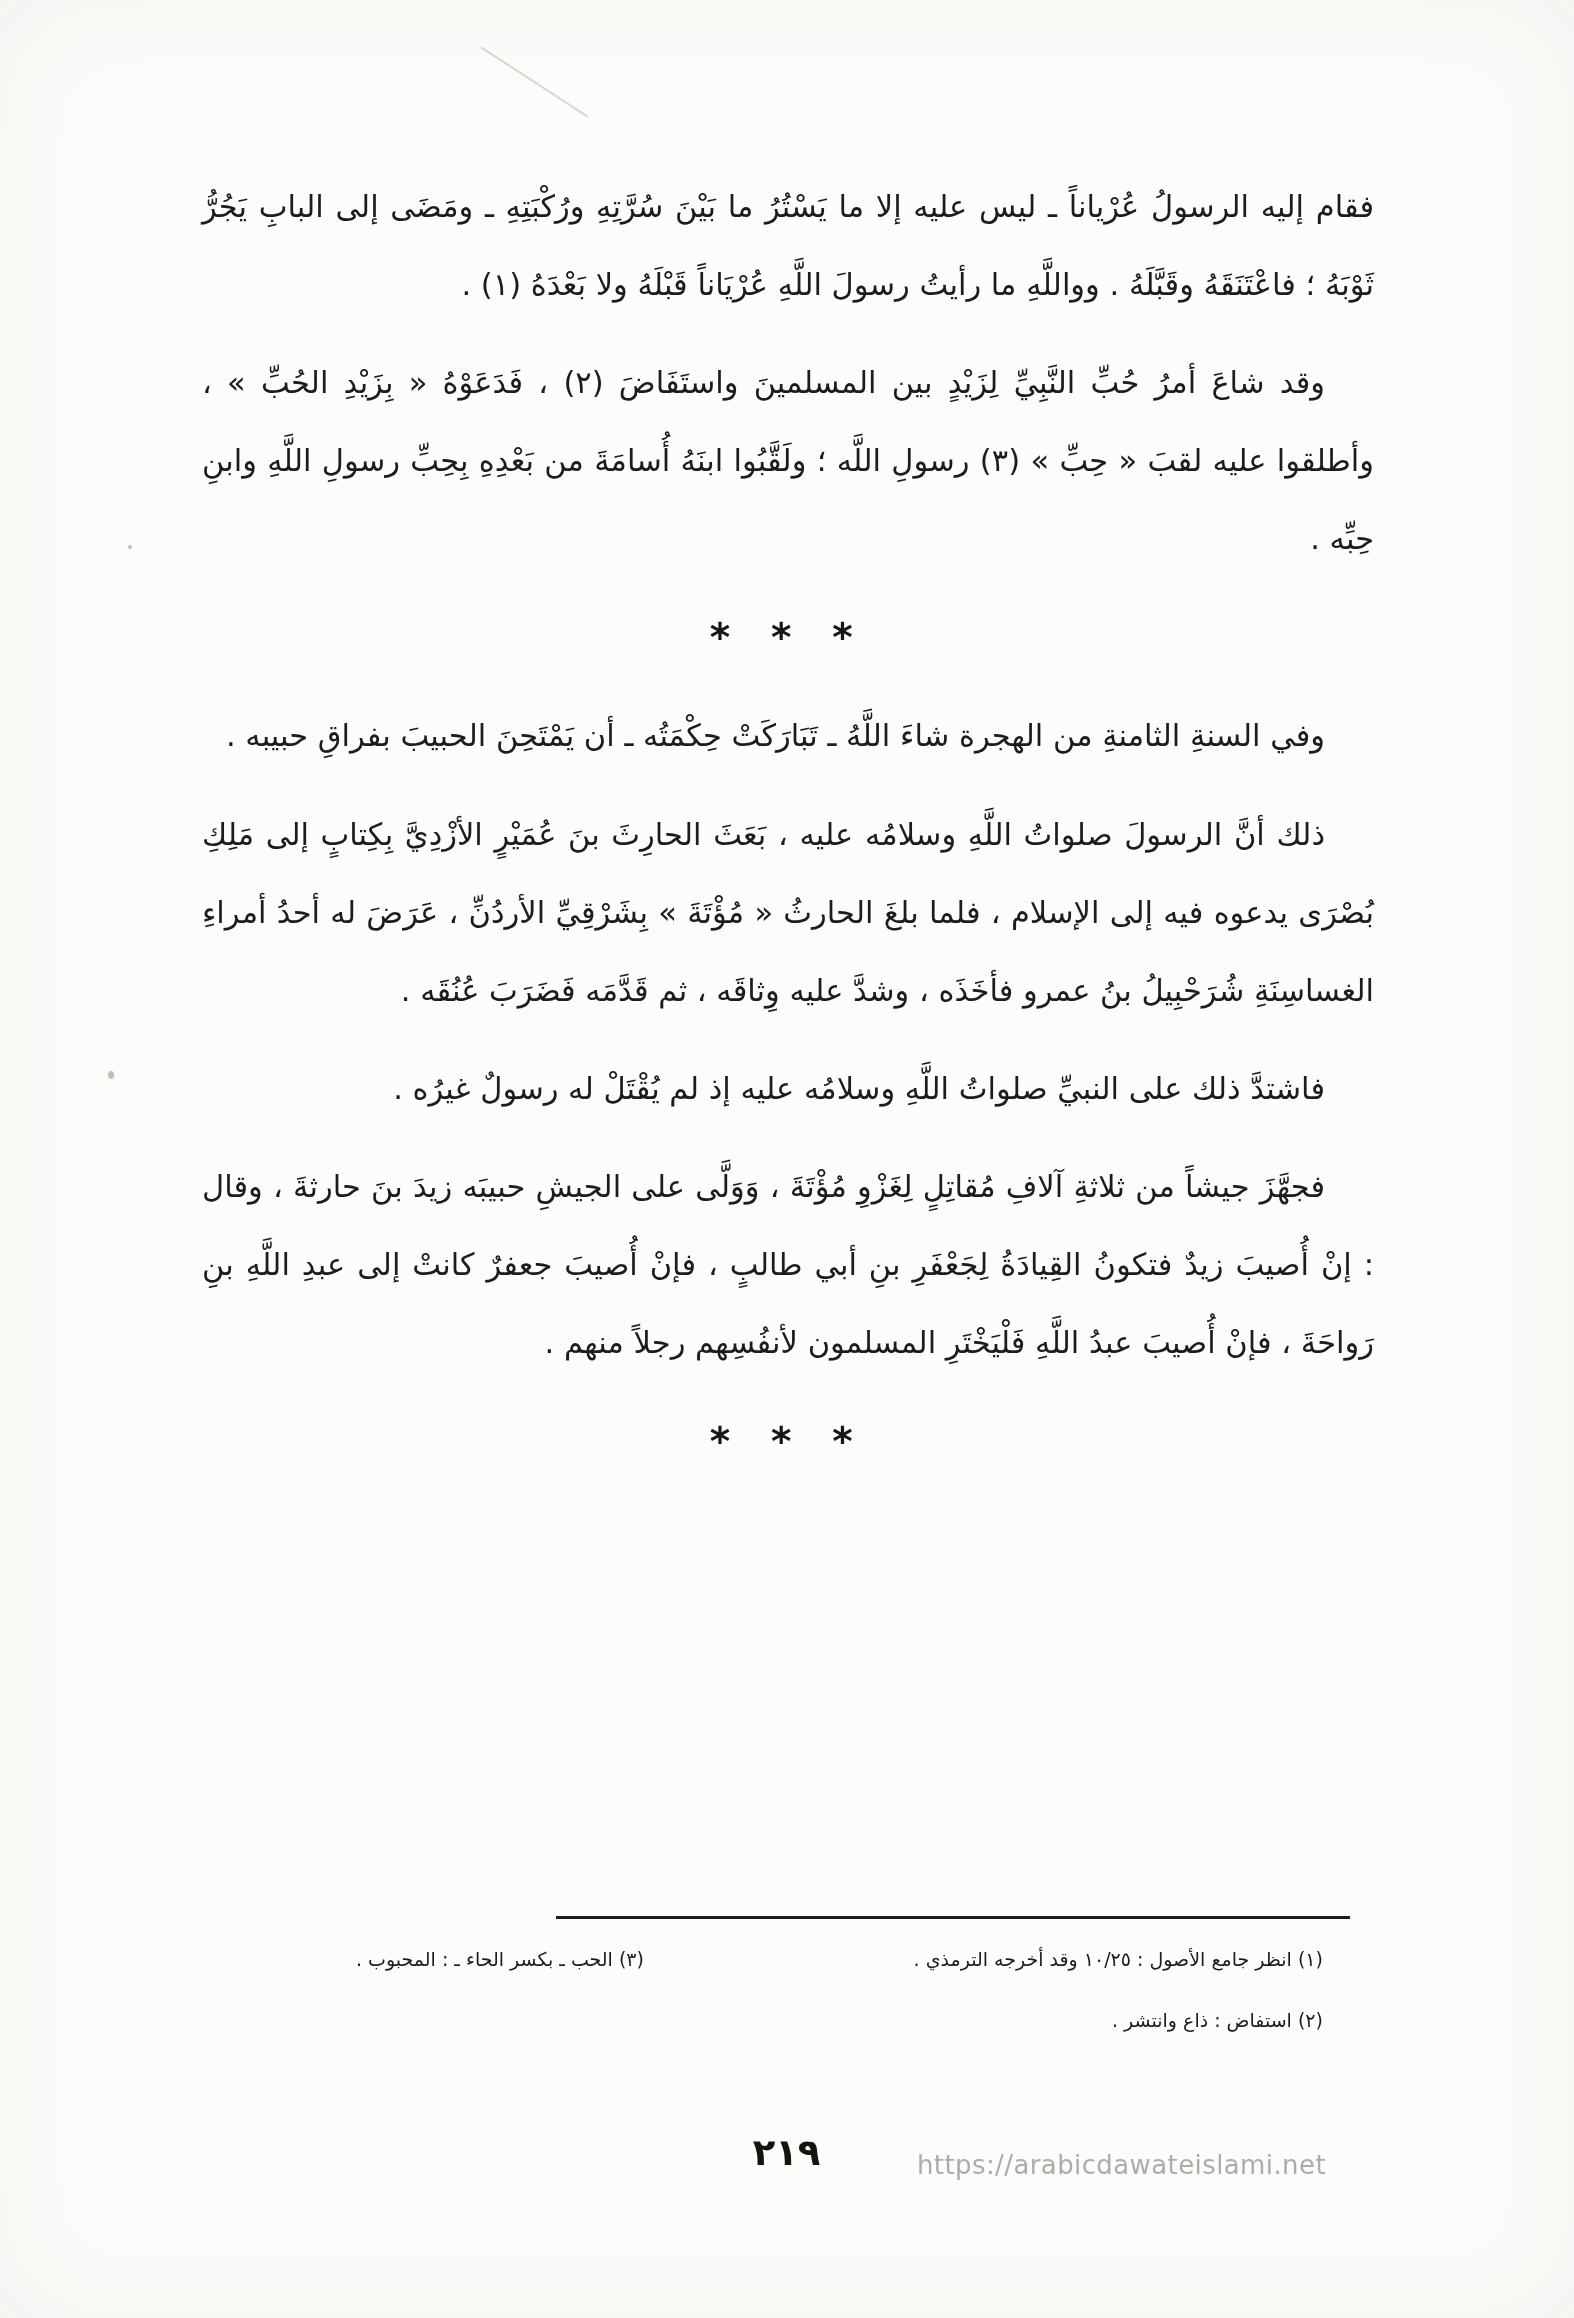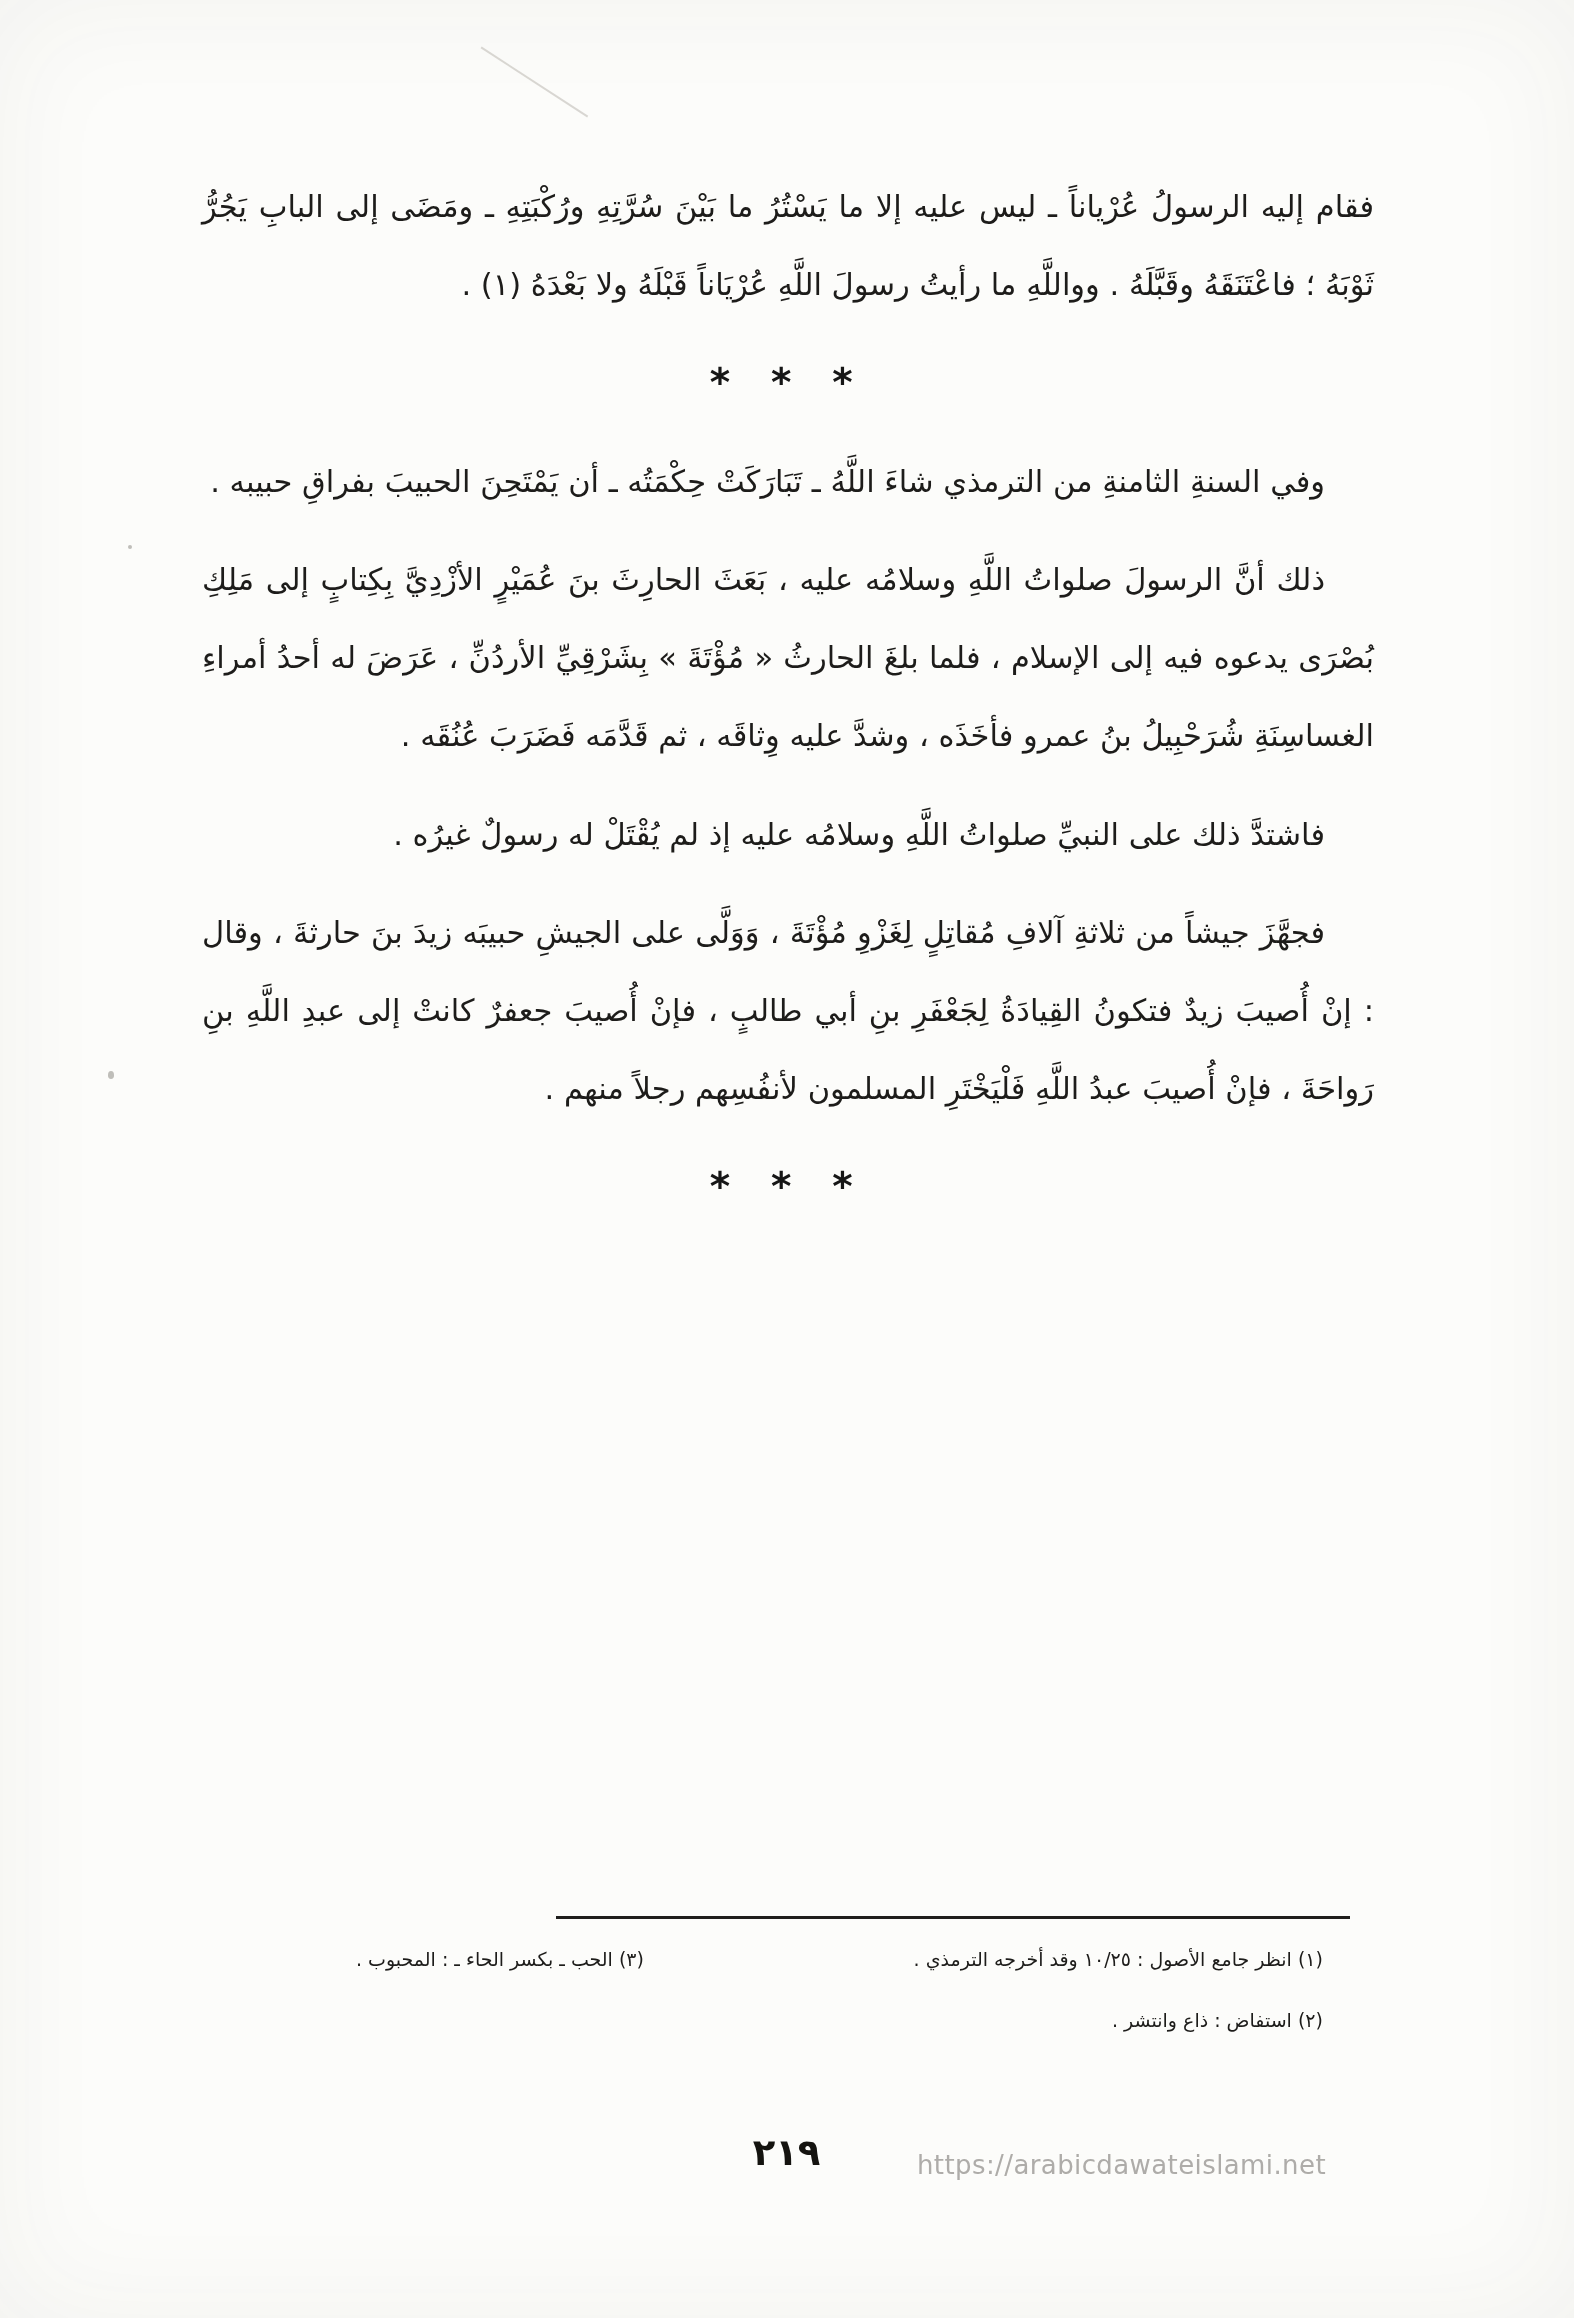--- a/index.html
+++ b/index.html
@@ -104,22 +104,23 @@
 <body>
 
 <div class="page">
 
   <div class="scratch"></div>
   <div class="speck speck-1"></div>
   <div class="speck speck-2"></div>
 
   <main class="text-block">
     <p class="para">فقام إليه الرسولُ عُرْياناً ـ ليس عليه إلا ما يَسْتُرُ ما بَيْنَ سُرَّتِهِ ورُكْبَتِهِ ـ ومَضَى إلى البابِ يَجُرُّ ثَوْبَهُ ؛ فاعْتَنَقَهُ وقَبَّلَهُ . وواللَّهِ ما رأيتُ رسولَ اللَّهِ عُرْيَاناً قَبْلَهُ ولا بَعْدَهُ (١) .</p>
+    <p class="para indent">وقد شاعَ أمرُ حُبِّ النَّبِيِّ لِزَيْدٍ بين المسلمينَ واستَفَاضَ (٢) ، فَدَعَوْهُ « بِزَيْدِ الحُبِّ » ، وأطلقوا عليه لقبَ « حِبِّ » (٣) رسولِ اللَّه ؛ ولَقَّبُوا ابنَهُ أُسامَةَ من بَعْدِهِ بِحِبِّ رسولِ اللَّهِ وابنِ حِبِّه .</p>
     <div class="stars">* * *</div>
-    <p class="para indent">وفي السنةِ الثامنةِ من الترمذي شاءَ اللَّهُ ـ تَبَارَكَتْ حِكْمَتُه ـ أن يَمْتَحِنَ الحبيبَ بفراقِ حبيبه .</p>
+    <p class="para indent">وفي السنةِ الثامنةِ من الهجرة شاءَ اللَّهُ ـ تَبَارَكَتْ حِكْمَتُه ـ أن يَمْتَحِنَ الحبيبَ بفراقِ حبيبه .</p>
     <p class="para indent">ذلك أنَّ الرسولَ صلواتُ اللَّهِ وسلامُه عليه ، بَعَثَ الحارِثَ بنَ عُمَيْرٍ الأزْدِيَّ بِكِتابٍ إلى مَلِكِ بُصْرَى يدعوه فيه إلى الإسلام ، فلما بلغَ الحارثُ « مُؤْتَةَ » بِشَرْقِيِّ الأردُنِّ ، عَرَضَ له أحدُ أمراءِ الغساسِنَةِ شُرَحْبِيلُ بنُ عمرو فأخَذَه ، وشدَّ عليه وِثاقَه ، ثم قَدَّمَه فَضَرَبَ عُنُقَه .</p>
     <p class="para indent">فاشتدَّ ذلك على النبيِّ صلواتُ اللَّهِ وسلامُه عليه إذ لم يُقْتَلْ له رسولٌ غيرُه .</p>
     <p class="para indent">فجهَّزَ جيشاً من ثلاثةِ آلافِ مُقاتِلٍ لِغَزْوِ مُؤْتَةَ ، وَوَلَّى على الجيشِ حبيبَه زيدَ بنَ حارثةَ ، وقال : إنْ أُصيبَ زيدٌ فتكونُ القِيادَةُ لِجَعْفَرِ بنِ أبي طالبٍ ، فإنْ أُصيبَ جعفرٌ كانتْ إلى عبدِ اللَّهِ بنِ رَواحَةَ ، فإنْ أُصيبَ عبدُ اللَّهِ فَلْيَخْتَرِ المسلمون لأنفُسِهم رجلاً منهم .</p>
     <div class="stars">* * *</div>
   </main>
 
   <div class="footnote-rule"></div>
   <section>
     <p class="footnote fn-1">(١) انظر جامع الأصول : ١٠/٢٥ وقد أخرجه الترمذي .</p>
     <p class="footnote fn-2">(٢) استفاض : ذاع وانتشر .</p>

